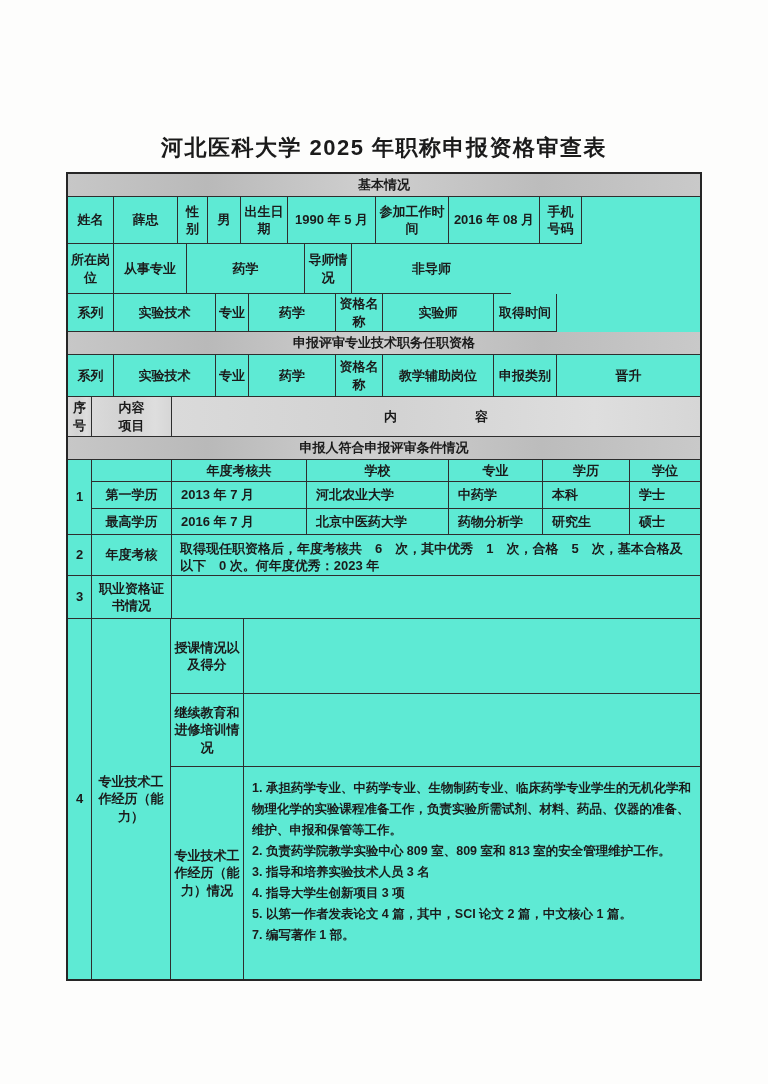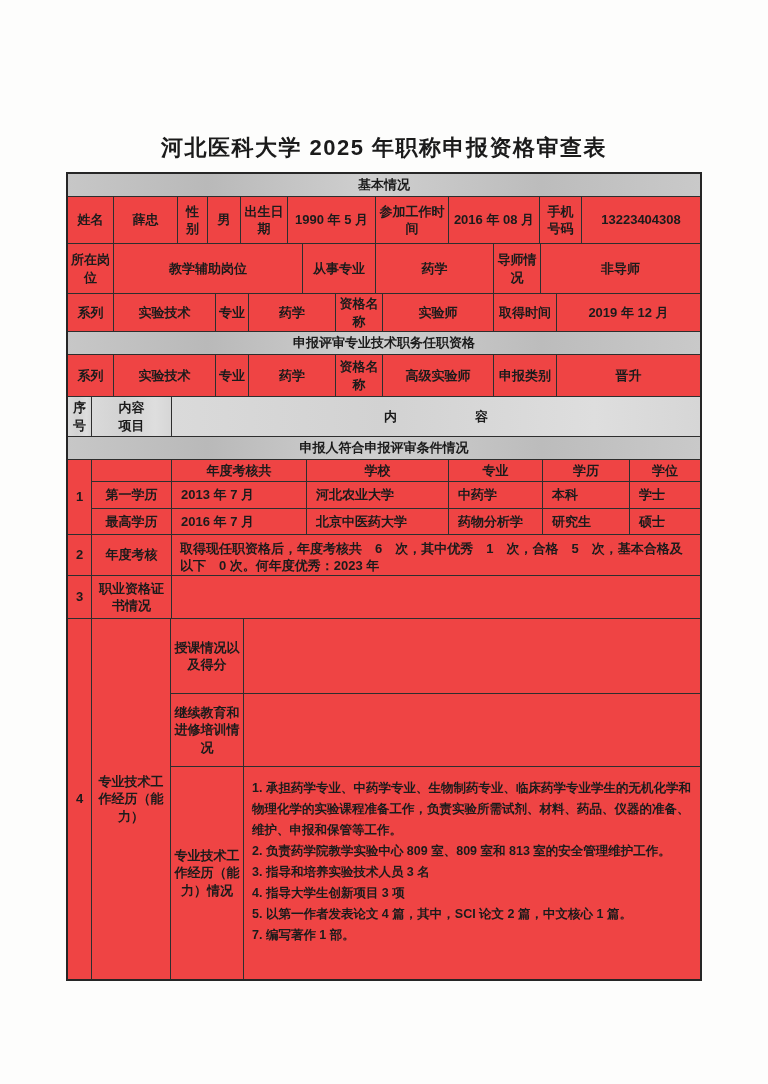--- a/index.html
+++ b/index.html
@@ -13,21 +13,21 @@
   }
   .doc-title {
     position:absolute; top:133px; left:0; width:100%;
     text-align:center;
     font-size:22px; font-weight:bold; letter-spacing:1.5px;
   }
   .form {
     position:absolute; left:66px; top:172px; width:636px;
     border:2px solid #262626;
     box-sizing:border-box;
-    background:#ef4444;
+    background:#5eead4;
   }
   .row { display:flex; width:632px; }
   .cell {
     box-sizing:border-box;
     border-right:1px solid #2e2e2e;
     border-bottom:1px solid #2e2e2e;
     display:flex; align-items:center; justify-content:center;
     text-align:center;
     font-size:13px; font-weight:600; line-height:1.32;
     padding:1px 3px;
@@ -76,55 +76,52 @@
     <div class="row" style="height:47px">
       <div class="cell" style="width:46px">姓名</div>
       <div class="cell" style="width:64px">薛忠</div>
       <div class="cell" style="width:30px">性别</div>
       <div class="cell" style="width:33px">男</div>
       <div class="cell" style="width:47px">出生日期</div>
       <div class="cell" style="width:88px">1990 年 5 月</div>
       <div class="cell" style="width:73px">参加工作时间</div>
       <div class="cell" style="width:91px">2016 年 08 月</div>
       <div class="cell" style="width:42px">手机号码</div>
-      <div class="cell last" style="width:118px">13223404308</div>
     </div>
 
     <div class="row" style="height:50px">
       <div class="cell" style="width:46px">所在岗位</div>
-      <div class="cell" style="width:189px">教学辅助岗位</div>
       <div class="cell" style="width:73px">从事专业</div>
       <div class="cell" style="width:118px">药学</div>
       <div class="cell" style="width:47px">导师情况</div>
       <div class="cell last" style="width:159px">非导师</div>
     </div>
 
 
     <div class="row" style="height:38px">
       <div class="cell" style="width:46px">系列</div>
       <div class="cell" style="width:102px">实验技术</div>
       <div class="cell" style="width:33px">专业</div>
       <div class="cell" style="width:87px">药学</div>
       <div class="cell" style="width:47px">资格名称</div>
       <div class="cell" style="width:111px">实验师</div>
       <div class="cell" style="width:63px">取得时间</div>
-      <div class="cell last" style="width:143px">2019 年 12 月</div>
     </div>
 
     <div class="row" style="height:23px">
       <div class="cell bar">申报评审专业技术职务任职资格</div>
     </div>
 
     <div class="row" style="height:42px">
       <div class="cell" style="width:46px">系列</div>
       <div class="cell" style="width:102px">实验技术</div>
       <div class="cell" style="width:33px">专业</div>
       <div class="cell" style="width:87px">药学</div>
       <div class="cell" style="width:47px">资格名称</div>
-      <div class="cell" style="width:111px">高级实验师</div>
+      <div class="cell" style="width:111px">教学辅助岗位</div>
       <div class="cell" style="width:63px">申报类别</div>
       <div class="cell last" style="width:143px">晋升</div>
     </div>
 
     <div class="row" style="height:40px">
       <div class="cell hdr" style="width:24px">序号</div>
       <div class="cell hdr" style="width:80px">
           <span class="narrow-wrap">内容项目</span>
         </div>
       <div class="cell hdr last midgap" style="width:528px">内　　　　　　容</div>

